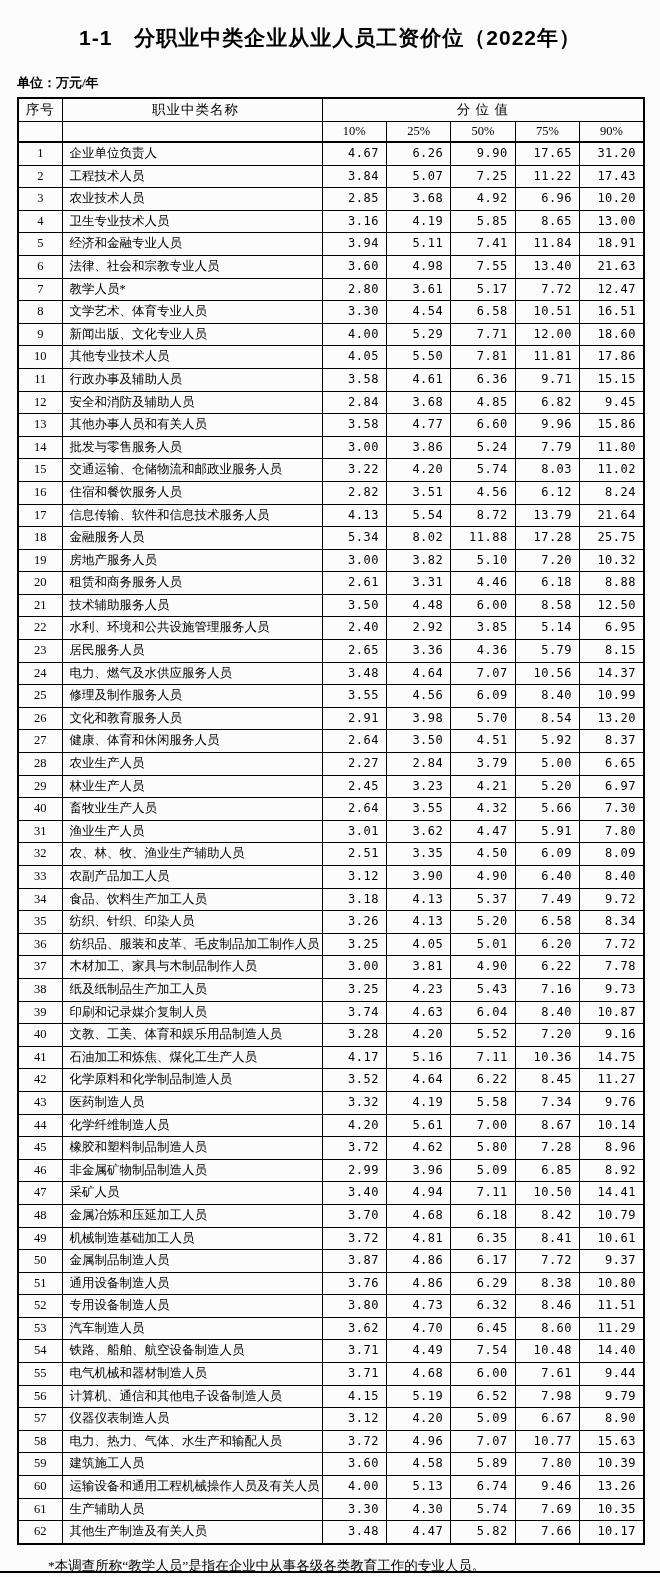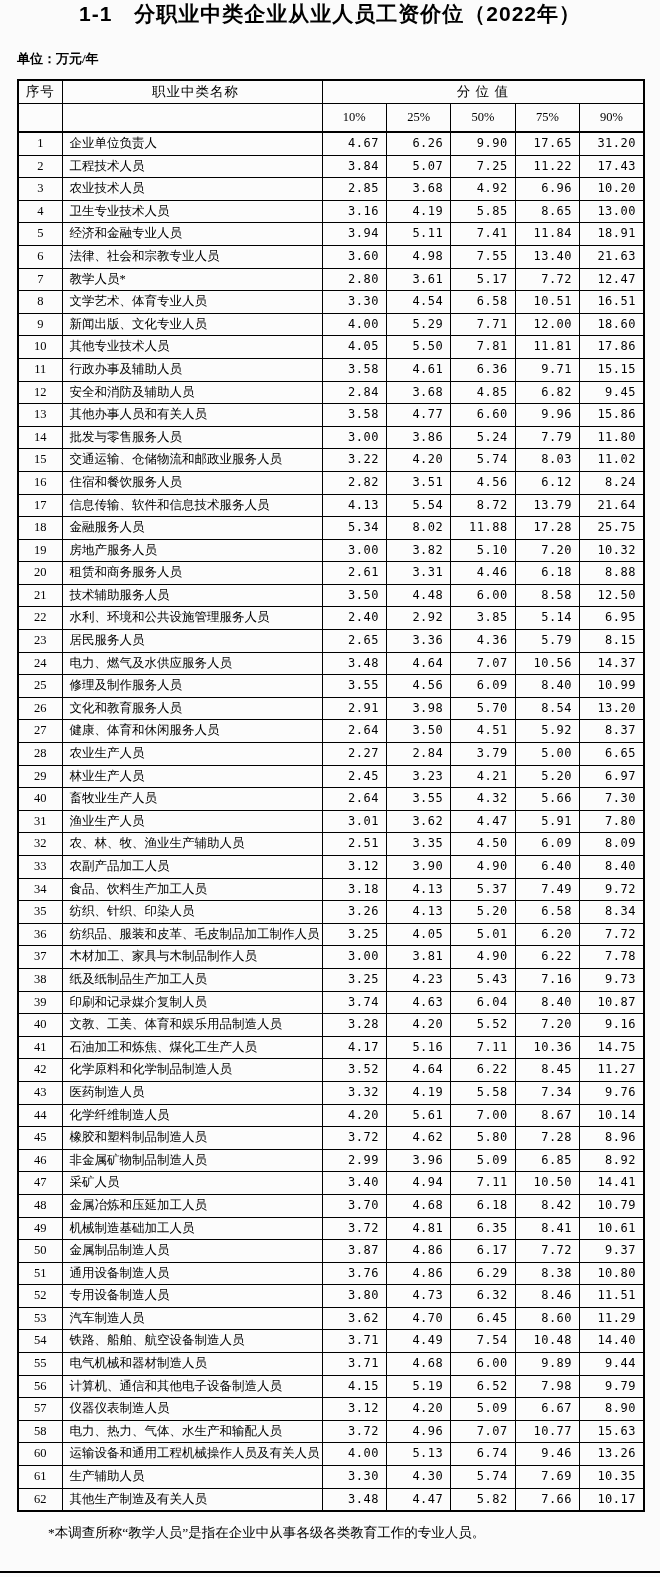--- a/index.html
+++ b/index.html
@@ -6,49 +6,49 @@
   html, body { width: 660px; background: #fbfbfb; }
   body {
     height: 1577px;
     overflow: hidden;
     font-family: "Liberation Serif", "DejaVu Serif", serif;
     color: #000;
   }
   .page { width: 660px; height: 1577px; position: relative; }
 
   .title {
-    padding-top: 0;
+    padding-top: 24px;
     text-align: center;
     font-family: "Liberation Sans", "DejaVu Sans", sans-serif;
     font-size: 21px;
     font-weight: bold;
     letter-spacing: 1px;
   }
   .unit {
-    margin: 22px 0 11px 17px;
+    margin: 22px 0 5px 17px;
     font-size: 13px;
     font-weight: bold;
   }
 
   table.wage-table {
     margin-left: 17px;
     width: 628px;
     table-layout: fixed;
     border-collapse: collapse;
     border: 2px solid #000;
     background: #fcfcfc;
   }
   .wage-table th, .wage-table td {
     border: 1px solid #000;
     font-weight: normal;
     overflow: hidden;
     white-space: nowrap;
   }
   .wage-table thead tr.h1 th { height: 23px; font-size: 13.5px; letter-spacing: 1px; }
-  .wage-table thead tr.h2 th { height: 29px; font-size: 12.5px; }
+  .wage-table thead tr.h2 th { height: 21px; font-size: 12.5px; }
   .wage-table thead tr.h2 th { border-bottom: 2px solid #000; }
   .wage-table td { height: 21.6px; line-height: 21.6px; font-size: 12.5px; }
   .c-idx  { width: 44px;  text-align: center; }
   .c-name { width: 260px; text-align: left; padding-left: 7px; font-size: 13px; }
   .c-q10  { width: 58px; }
   .c-q25  { width: 65px; }
   .c-q50  { width: 63px; }
   .c-q75  { width: 65px; }
   .c-q90  { width: 64px; }
   td.c-val {
@@ -640,21 +640,21 @@
       <td class="c-val c-q75">10.48</td>
       <td class="c-val c-q90">14.40</td>
     </tr>
 
     <tr>
       <td class="c-idx">55</td>
       <td class="c-name">电气机械和器材制造人员</td>
       <td class="c-val c-q10">3.71</td>
       <td class="c-val c-q25">4.68</td>
       <td class="c-val c-q50">6.00</td>
-      <td class="c-val c-q75">9.89</td>
+      <td class="c-val c-q75">7.61</td>
       <td class="c-val c-q90">9.44</td>
     </tr>
 
     <tr>
       <td class="c-idx">56</td>
       <td class="c-name">计算机、通信和其他电子设备制造人员</td>
       <td class="c-val c-q10">4.15</td>
       <td class="c-val c-q25">5.19</td>
       <td class="c-val c-q50">6.52</td>
       <td class="c-val c-q75">7.98</td>
@@ -674,20 +674,29 @@
     <tr>
       <td class="c-idx">58</td>
       <td class="c-name">电力、热力、气体、水生产和输配人员</td>
       <td class="c-val c-q10">3.72</td>
       <td class="c-val c-q25">4.96</td>
       <td class="c-val c-q50">7.07</td>
       <td class="c-val c-q75">10.77</td>
       <td class="c-val c-q90">15.63</td>
     </tr>
 
+    <tr>
+      <td class="c-idx">59</td>
+      <td class="c-name">建筑施工人员</td>
+      <td class="c-val c-q10">3.60</td>
+      <td class="c-val c-q25">4.58</td>
+      <td class="c-val c-q50">5.89</td>
+      <td class="c-val c-q75">7.80</td>
+      <td class="c-val c-q90">10.39</td>
+    </tr>
 
     <tr>
       <td class="c-idx">60</td>
       <td class="c-name">运输设备和通用工程机械操作人员及有关人员</td>
       <td class="c-val c-q10">4.00</td>
       <td class="c-val c-q25">5.13</td>
       <td class="c-val c-q50">6.74</td>
       <td class="c-val c-q75">9.46</td>
       <td class="c-val c-q90">13.26</td>
     </tr>

